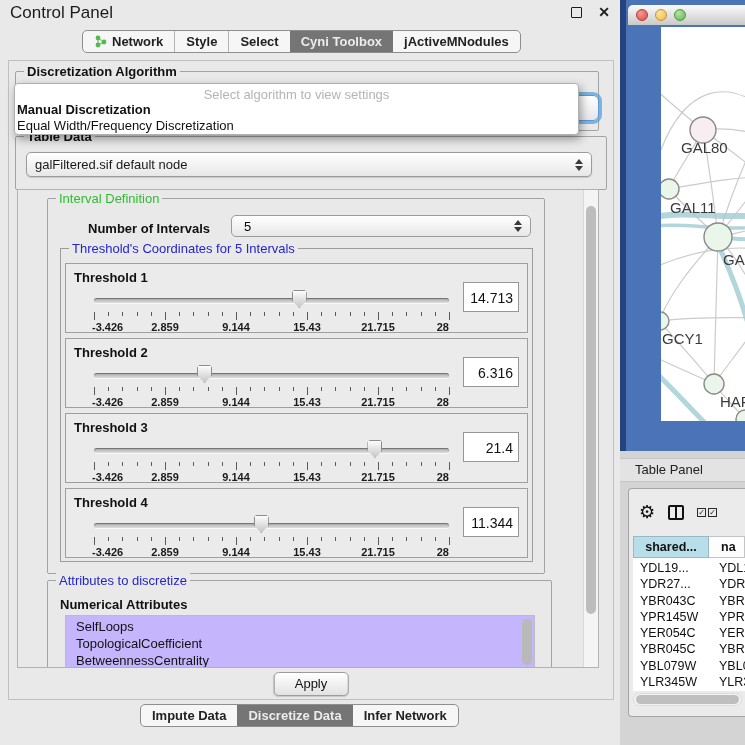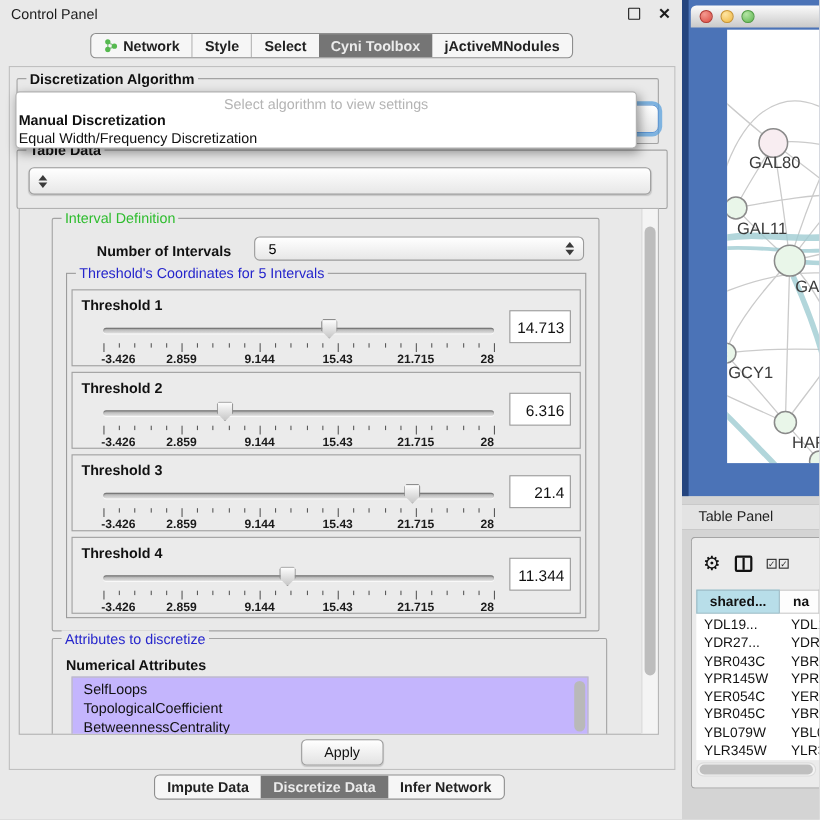--- a/index.html
+++ b/index.html
@@ -3,21 +3,21 @@
 <meta charset="utf-8">
 <style>
   * { box-sizing: border-box; margin: 0; padding: 0; }
   html,body { width:745px; height:745px; }
   body { font-family:"Liberation Sans", sans-serif; background:#d4d4d4; }
   .app { position:relative; width:745px; height:745px; overflow:hidden; background:#d4d4d4; }
 
   
   .control-panel { position:absolute; left:0; top:0; width:620px; height:745px; background:#e9e9e9; }
   .cp-titlebar { position:absolute; left:0; top:0; width:100%; height:25px; display:flex; align-items:center; padding:0 10px; }
-  .cp-title { font-size:13px; color:#1c1c1c; }
+  .cp-title { font-size:17px; color:#1c1c1c; }
   .cp-spacer { flex:1; }
   .float-icon { width:11px; height:11px; border:1.6px solid #1c1c1c; border-radius:1px; margin-right:16px; }
   .close-icon { font-size:14px; font-weight:bold; color:#1c1c1c; line-height:11px; }
 
   .tabbar { position:absolute; display:flex; border:1px solid #8e8e8e; border-radius:5px; background:#f6f6f6; overflow:hidden; height:23px; }
   .top-tabbar { left:82px; top:30px; }
   .bottom-tabbar { left:140px; top:704px; }
   .tab { display:flex; align-items:center; gap:5px; padding:0 11px; font-size:13px; font-weight:bold; color:#222; border-left:1px solid #b5b5b5; white-space:nowrap; }
   .tab:first-child { border-left:none; }
   .tab.selected { background:#757575; color:#ececec; border-left:none; }
@@ -161,20 +161,21 @@
         <div class="popup-prompt">Select algorithm to view settings</div>
         <div>
             <div class="popup-item bold">Manual Discretization</div>
             <div class="popup-item">Equal Width/Frequency Discretization</div>
           </div>
       </div>
 
       <div class="group tabledata-group">
         <span class="group-legend legend-black">Table Data</span>
         <div class="combo">
+          <span class="flex1">galFiltered.sif default node</span>
           <span class="stepper">
               <i class="arr-up"></i>
               <i class="arr-down"></i>
             </span>
         </div>
       </div>
 
       <div class="scroll-area">
 
         <div class="group interval-group">

